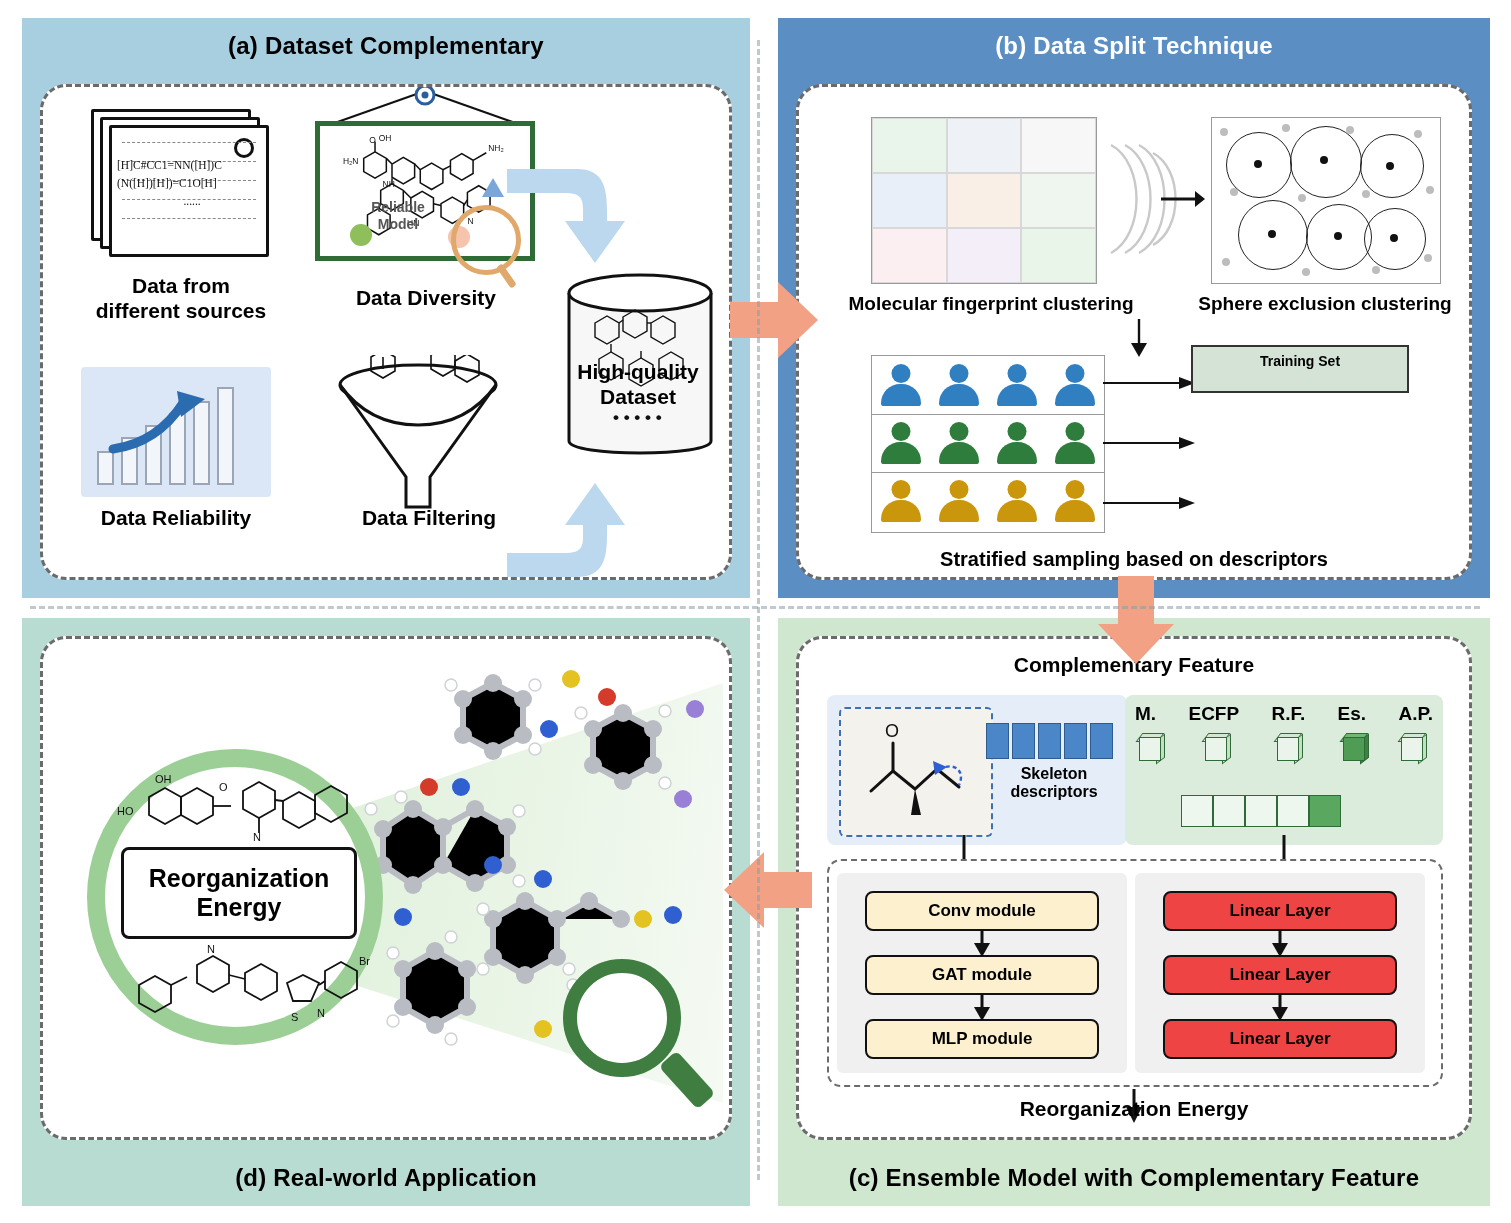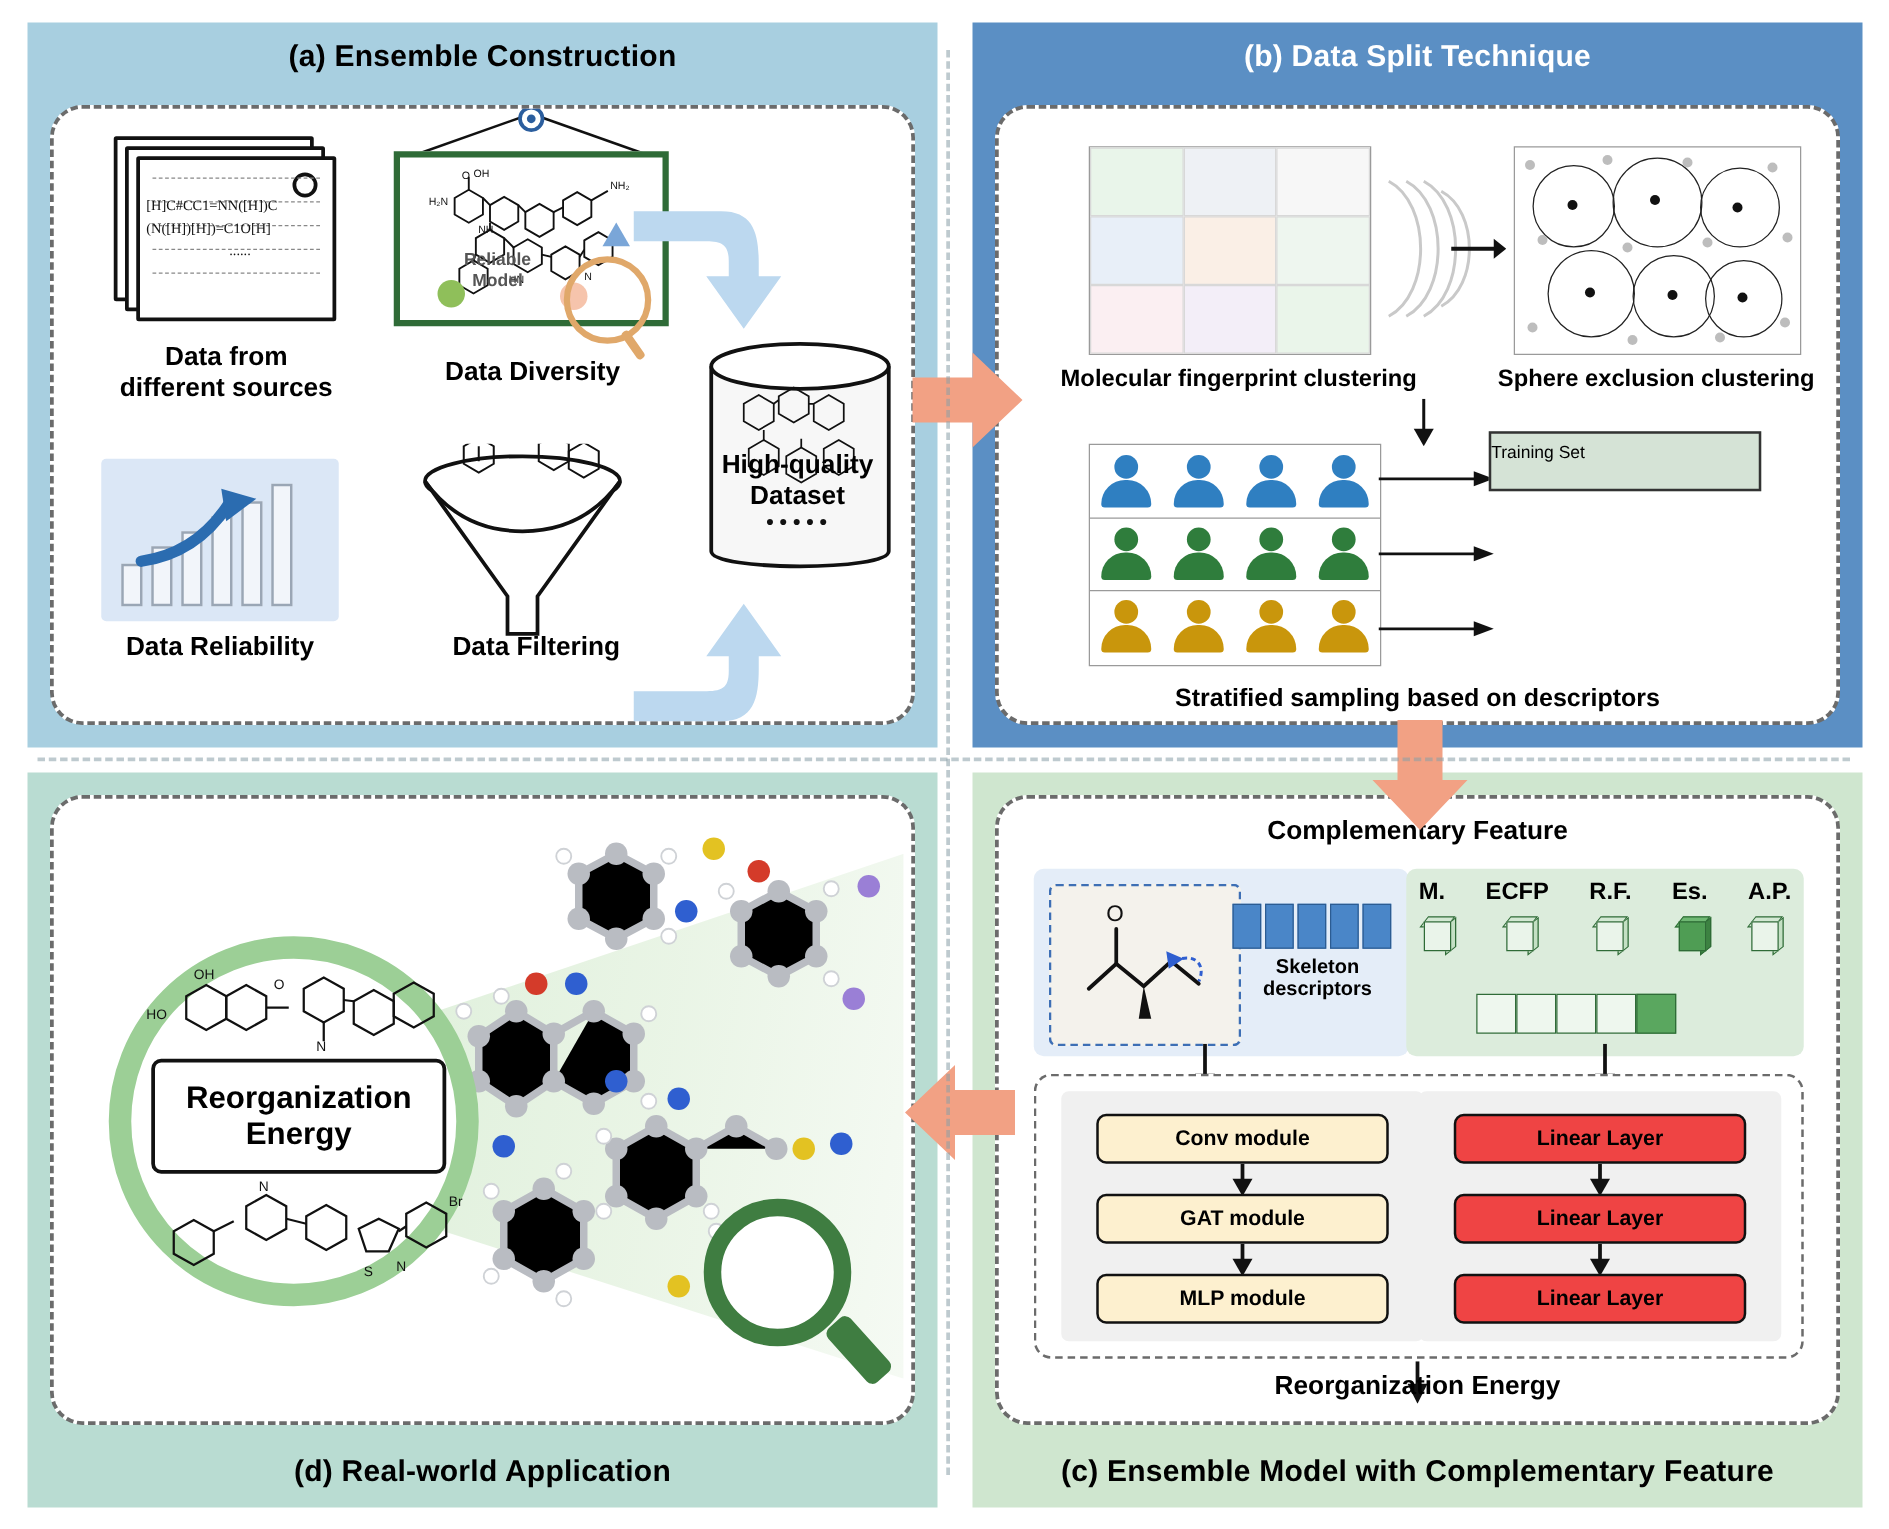--- a/index.html
+++ b/index.html
@@ -156,21 +156,21 @@
   .people-row { position: absolute; left: 0; right: 0; height: 58px; border-bottom: 1.5px solid #9a9a9a; display: flex; align-items: center; justify-content: space-around; }
   .person { width: 40px; height: 42px; position: relative; }
   .person .head { position: absolute; left: 50%; transform: translateX(-50%); top: 0; width: 19px; height: 19px; border-radius: 50%; }
   .person .body { position: absolute; left: 0; bottom: 0; width: 40px; height: 22px; border-radius: 20px 20px 3px 3px; }
 
   .sets-box { position: absolute; left: 392px; top: 258px; width: 250px; height: 190px; }
   .set-slab {
     position: absolute; left: 0; width: 218px; height: 48px;
     border: 2px solid #333; box-sizing: border-box;
   }
-  .set-label { position: absolute; left: 0; right: 0; font-weight: normal; font-size: 14px; color:#000; }
+  .set-label { position: absolute; left: 0; right: 0; text-align: center; font-weight: bold; font-size: 14px; color:#000; }
 
   
   .cfeat-title { position: absolute; left: 0; right: 0; top: 14px; text-align: center; font-weight: bold; font-size: 21px; }
   .skel-box {
     position: absolute; left: 28px; top: 56px; width: 300px; height: 150px;
     background: #e4edf8; border-radius: 8px;
   }
   .skel-inner {
     position: absolute; left: 12px; top: 12px; width: 150px; height: 126px;
     background: #f4f2ec; border: 2px dashed #3d6fb5; border-radius: 6px;
@@ -195,21 +195,21 @@
   .fp-seg.dark { background: #5aa75f; }
 
   .modules-box {
     position: absolute; left: 28px; right: 26px; top: 220px; height: 224px;
     border: 2.5px dashed #6b6b6b; border-radius: 14px; background: #fff;
   }
   .mod-col {
     position: absolute; top: 12px; width: 290px; height: 200px;
     background: #f0f0f0; border-radius: 6px;
   }
-  .mod-col.left { left: 20px; }
+  .mod-col.left { left: 8px; }
   .mod-col.right { right: 16px; }
   .mod-btn {
     position: absolute; left: 28px; width: 234px; height: 40px;
     border: 2.5px solid #111; border-radius: 8px;
     display: flex; align-items: center; justify-content: center;
     font-weight: bold; font-size: 17px; color: #000;
     box-sizing: border-box;
   }
   .mod-btn.y { background: #fdf0cf; }
   .mod-btn.g { background: #ef4444; }
@@ -243,21 +243,21 @@
   }
 
   .arrow-conn { position: absolute; }
 </style>
 </head>
 <body>
 
 <div id="canvas">
 
   <div class="quad quad-a">
-    <div class="quad-title">(a) Ensemble Construction</div>
+    <div class="quad-title">(a) Dataset Complementary</div>
     <div class="inner">
 
       <div class="doc-stack">
         <div class="doc b1"></div>
         <div class="doc b2"></div>
         <div class="doc b3">
           <div class="doc-dot"></div>
           <div class="doc-lines">
             <div class="doc-line"></div>
             <div class="doc-line"></div>

